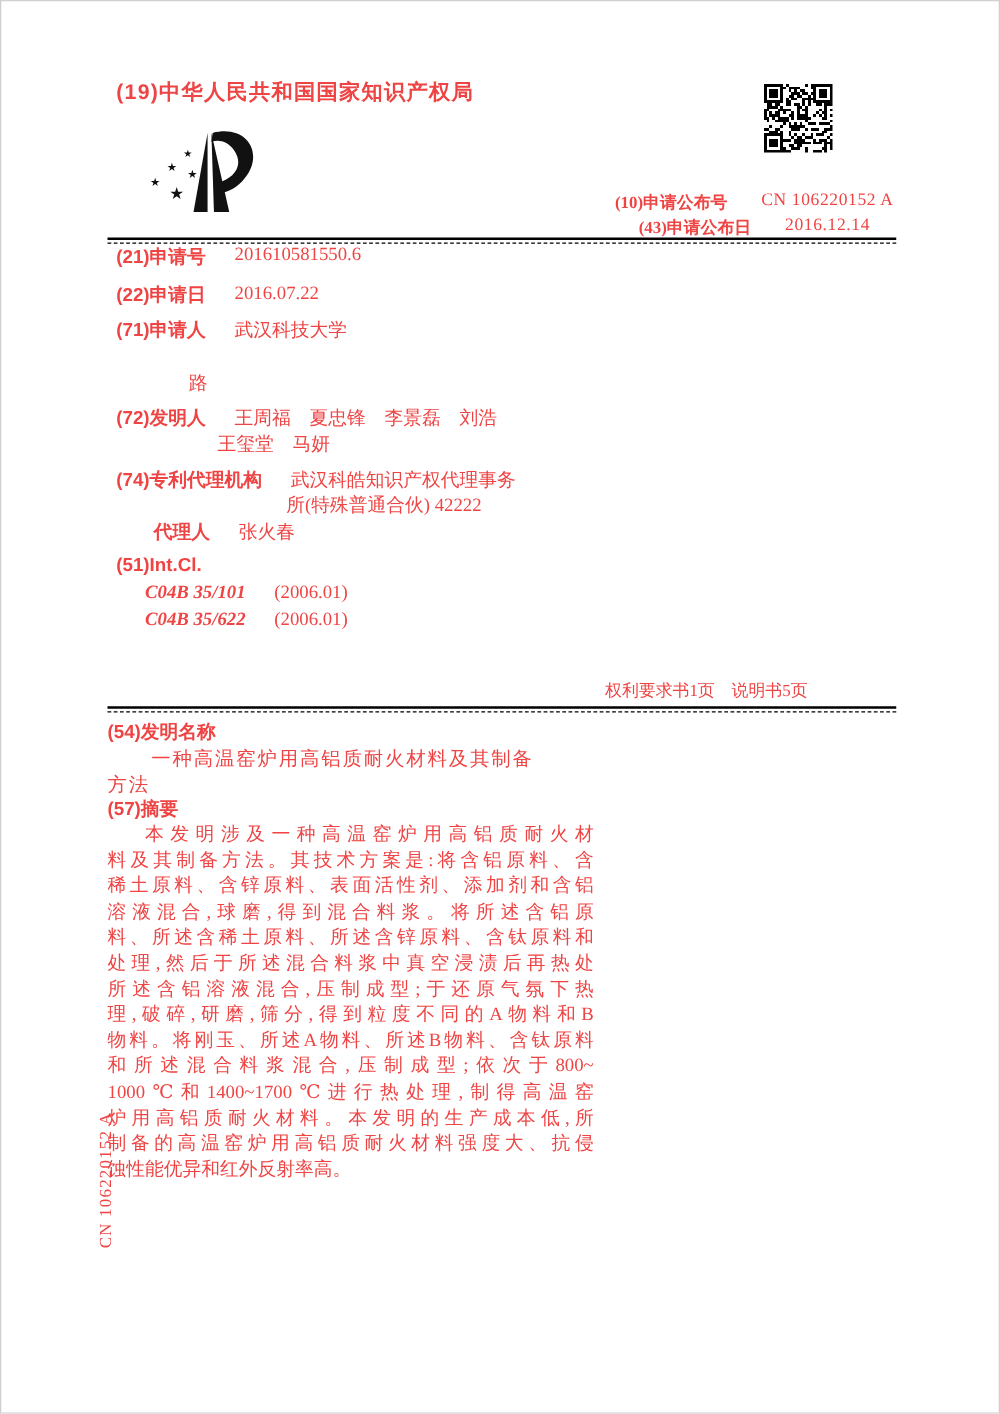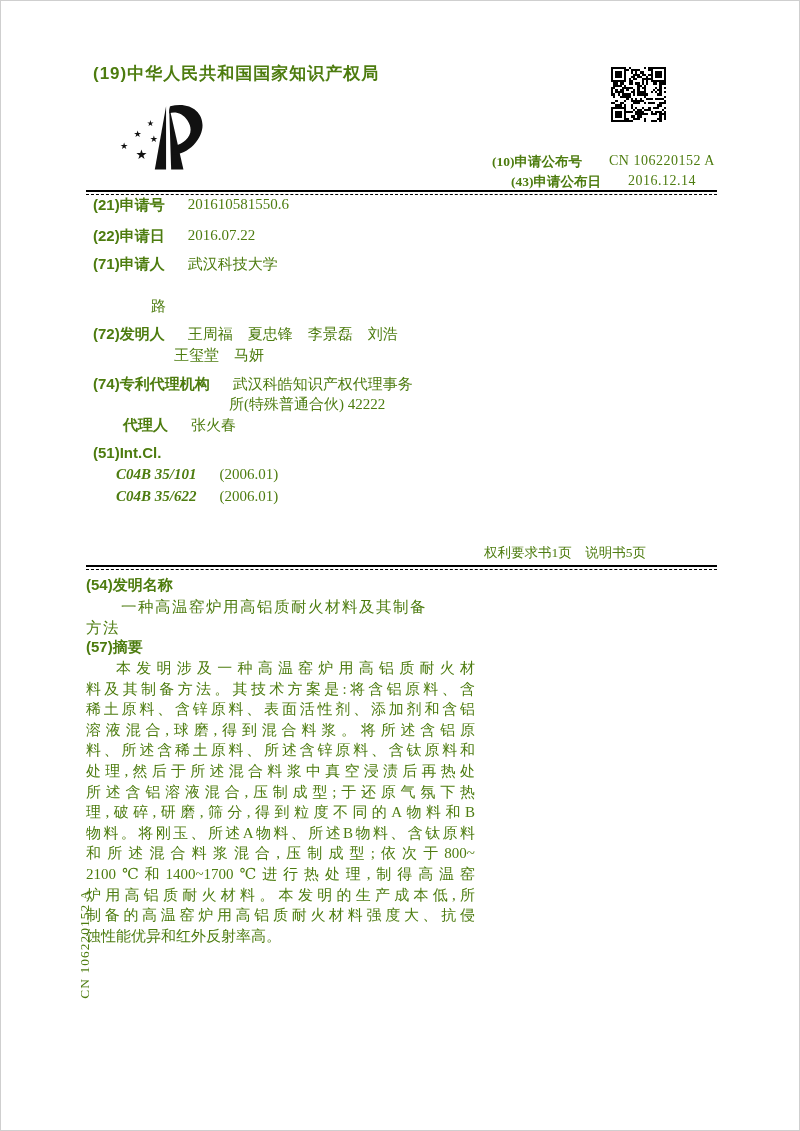--- a/index.html
+++ b/index.html
@@ -1,19 +1,19 @@
 <!DOCTYPE html>
 <html><head>
 <meta charset="utf-8">
 <style>
   html,body { margin:0; padding:0; background:#e8e8e8; }
   .page {
     position:relative; width:800px; height:1131px; margin:0 auto;
     background:#ffffff; border:1px solid #cfcfcf; box-sizing:border-box;
-    font-family:"Liberation Serif","DejaVu Serif",serif; color:#4d7c0f;
+    font-family:"Liberation Serif","DejaVu Serif",serif; color:#ef4444;
     overflow:hidden;
   }
   .abs { position:absolute; }
   
   .office { font-family:"Liberation Sans","DejaVu Sans",sans-serif; font-weight:600; font-size:17px; letter-spacing:1px; }
   .doc-type { font-family:"Liberation Sans","DejaVu Sans",sans-serif; font-weight:700; font-size:24px; letter-spacing:2px; }
   .pub-row { display:flex; white-space:pre; }
   .plbl { font-family:Liberation Serif, serif; font-weight:700; font-size:13.5px; width:117px; }
   .pval { font-family:"Liberation Serif","DejaVu Serif",serif; font-size:14px; letter-spacing:0.5px; }
   
@@ -459,21 +459,21 @@
       <div class="abs-line">本发明涉及一种高温窑炉用高铝质耐火材</div>
       <div class="abs-line">料及其制备方法。其技术方案是:将含铝原料、含</div>
       <div class="abs-line">稀土原料、含锌原料、表面活性剂、添加剂和含铝</div>
       <div class="abs-line">溶液混合,球磨,得到混合料浆。将所述含铝原</div>
       <div class="abs-line">料、所述含稀土原料、所述含锌原料、含钛原料和</div>
       <div class="abs-line">处理,然后于所述混合料浆中真空浸渍后再热处</div>
       <div class="abs-line">所述含铝溶液混合,压制成型;于还原气氛下热</div>
       <div class="abs-line">理,破碎,研磨,筛分,得到粒度不同的A物料和B</div>
       <div class="abs-line">物料。将刚玉、所述A物料、所述B物料、含钛原料</div>
       <div class="abs-line">和所述混合料浆混合,压制成型;依次于800~</div>
-      <div class="abs-line">2100℃和1400~1700℃进行热处理,制得高温窑</div>
+      <div class="abs-line">1000℃和1400~1700℃进行热处理,制得高温窑</div>
       <div class="abs-line">炉用高铝质耐火材料。本发明的生产成本低,所</div>
       <div class="abs-line">制备的高温窑炉用高铝质耐火材料强度大、抗侵</div>
       <div class="abs-line">蚀性能优异和红外反射率高。</div>
     </div>
 
   <div class="side-code">CN 106220152 A</div>
 
 </div>
 
 </body></html>

